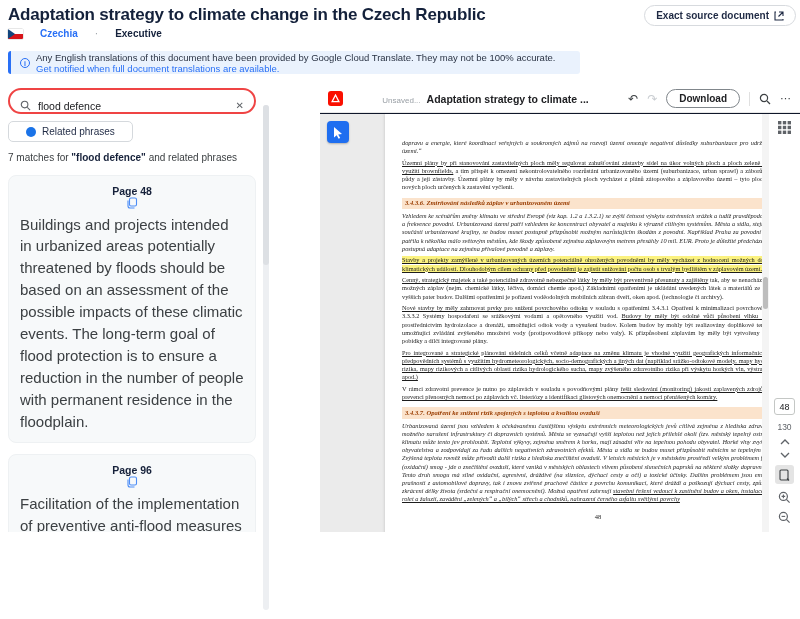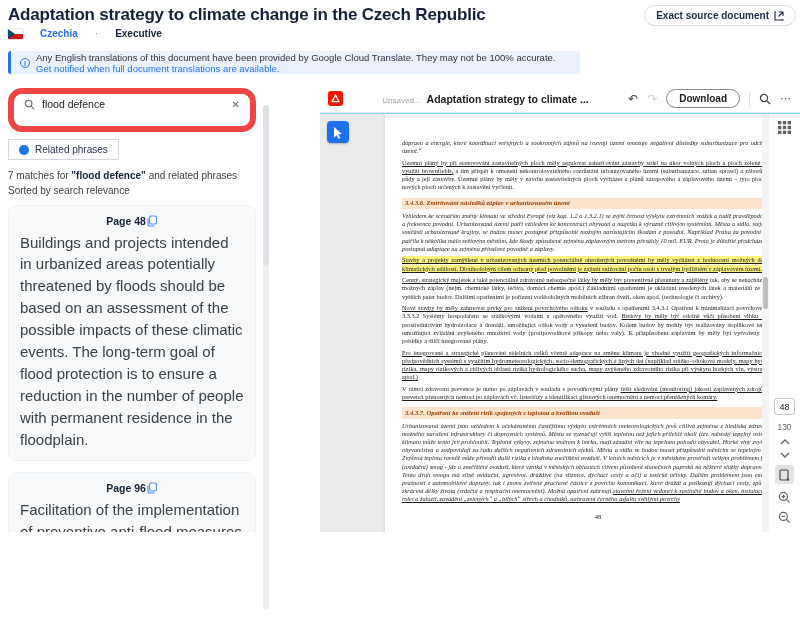--- a/index.html
+++ b/index.html
@@ -28,49 +28,49 @@
   
   .banner { position:absolute; left:8px; top:51px; width:572px; height:23px;
     background:#eaf2fd; border-left:3px solid #2970f6; border-radius:3px;
     display:flex; align-items:center; gap:6px; padding:0 9px; font-size:9.5px; color:#2b3445; }
   .banner a { color:#2970f6; text-decoration:none; }
   .info-icon { width:10px; height:10px; border:1px solid #2970f6; border-radius:50%;
     color:#2970f6; font-size:7px; line-height:9px; text-align:center; font-weight:700; flex:0 0 auto; }
 
   
   .left-panel { position:absolute; left:8px; top:88px; width:248px; bottom:0; overflow:hidden; }
-  .search-box { display:flex; align-items:flex-end; gap:7px; height:26px; border:6px solid #ef4444;
-    border-radius:14px; padding:16px 10px; background:#fff; }
+  .search-box { display:flex; align-items:flex-start; gap:7px; height:26px; border:2px solid #ef4444;
+    border-radius:14px; padding:10px 10px; background:#fff; }
   .search-box input { border:none; outline:none; flex:1; font-size:10.5px; color:#202124;
     font-family:"Liberation Sans", sans-serif; background:transparent; }
   .clear-btn { color:#5f6368; font-size:10px; cursor:pointer; }
   .toggles { display:flex; gap:8px; margin-top:7px; }
-  .toggle-pill { display:flex; align-items:center; gap:6px; height:21px; padding:0 10px;
-    border:1px solid #d5d9dd; border-radius:0; background:#fff; font-size:10px; color:#1f2a44; cursor:pointer; }
+  .toggle-pill { display:flex; align-items:center; gap:6px; height:21px; padding:0 17px;
+    border:1px solid #d5d9dd; border-radius:5px; background:#fff; font-size:10px; color:#1f2a44; cursor:pointer; }
   .radio { width:10px; height:10px; border-radius:50%; }
   .radio.on { background:#1a73e8; }
   .radio.off { border:1px solid #c8ccd0; background:#fff; }
   .summary { margin-top:9px; font-size:10px; color:#3c4043; line-height:1.45; }
   .summary b { color:#16213a; }
   .sorted { font-size:10px; color:#3c4043; margin-top:1px; }
   .cards { margin-top:9px; }
   .card { background:#f7f9fa; border:1px solid #eef1f3; border-radius:8px;
     padding:9px 11px 10px; margin-bottom:11px; }
-  .card-head { display:flex; justify-content:center; align-items:center; margin-bottom:5px; }
+  .card-head { display:flex; justify-content:flex-start; align-items:center; margin-bottom:5px;flex-direction:column; }
   .card-page { font-size:10.5px; font-weight:700; color:#16213a; }
   .copy-icon { cursor:pointer; display:inline-flex; }
   .card-text { font-size:15px; color:#3c4043; line-height:1.46; }
 
   .lp-scrollbar { position:absolute; left:263px; top:105px; width:6px; height:505px;
     background:#edeff2; border-radius:3px; }
   .lp-scrollbar .handle { position:absolute; top:0; left:0; width:6px; height:160px;
     background:#dde0e4; border-radius:3px; }
 
   
-  .pdf-panel { position:absolute; left:272px; top:85px; right:0; bottom:0; background:#7dd3fc;margin-left:48px; }
+  .pdf-panel { position:absolute; left:272px; top:85px; right:0; bottom:0; background:#0f172a;margin-left:48px; }
   .pdf-toolbar { height:28px; background:#fff; border-bottom:1px solid #e7e7e7;
     display:flex; align-items:center; padding:0 8px; }
   .acrobat-icon { width:15px; height:15px; background:#fa0f00; border-radius:3px;
     display:flex; align-items:center; justify-content:center; flex:0 0 auto; }
   .tb-center { flex:1; display:flex; align-items:baseline; justify-content:center; gap:6px; min-width:0; }
   .unsaved { font-size:8px; color:#9aa0a6; }
   .tb-title { font-size:10.5px; color:#202124; white-space:nowrap;font-weight:bold; }
   .tb-right { display:flex; align-items:center; gap:9px; }
   .undo-ic { font-size:12px; color:#3c4043; cursor:pointer; line-height:1; }
   .redo-ic { font-size:12px; color:#c9cdd1; line-height:1; }
@@ -147,21 +147,20 @@
       <input type="text" value="flood defence" style="">
       <span class="clear-btn">✕</span>
     </div>
     <div class="toggles">
       <div class="toggle-pill">
         <span class="radio on"></span>
         <span>Related phrases</span>
       </div>
     </div>
     <div class="summary"><span>7 matches for </span><b>"flood defence"</b><span> and related phrases</span></div>
-    <div class="sorted">Sorted by search relevance</div>
 
     <div class="cards">
 
         <div class="card">
           <div class="card-head">
             <span class="card-page">Page 48</span>
             <span class="copy-icon">
               <svg width="12" height="12" viewBox="0 0 12 12">
                 <rect x="3.5" y="1" width="7" height="8" rx="1.5" fill="none" stroke="#4c8df6" stroke-width="1.1"></rect>
                 <path d="M2 3.5v5.5a2 2 0 0 0 2 2h4.5" fill="none" stroke="#4c8df6" stroke-width="1.1"></path>

